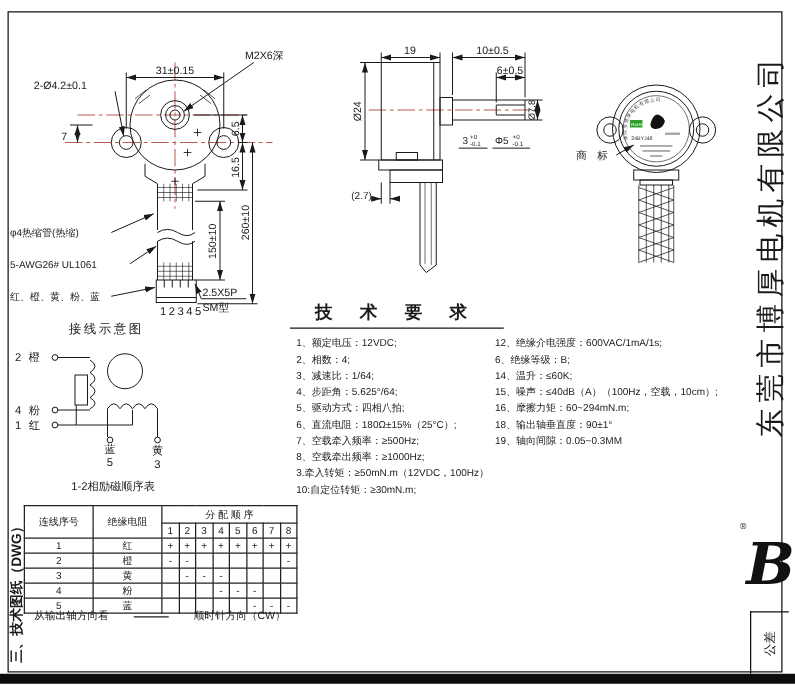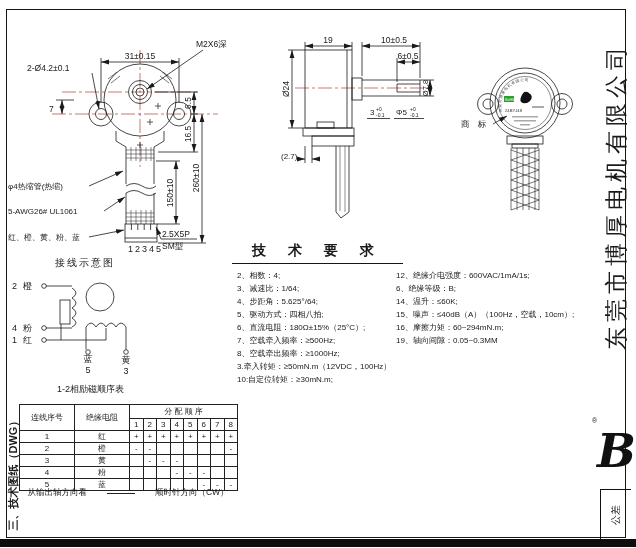--- a/index.html
+++ b/index.html
@@ -285,36 +285,38 @@
       <text x="597" y="467" font-size="46" font-weight="bold" font-style="italic" font-family="DejaVu Serif, Liberation Serif, serif" fill="#111" stroke="none">B</text>
     </g>
   </svg>
 
   <div class="tech">
     <div class="tech-title-wrap">
       <span class="tech-title">技 术 要 求</span>
     </div>
     <div class="tech-cols">
       <div class="tech-col left">
+        <div>1、额定电压：12VDC;</div>
         <div>2、相数：4;</div>
         <div>3、减速比：1/64;</div>
         <div>4、步距角：5.625°/64;</div>
         <div>5、驱动方式：四相八拍;</div>
         <div>6、直流电阻：180Ω±15%（25°C）;</div>
         <div>7、空载牵入频率：≥500Hz;</div>
         <div>8、空载牵出频率：≥1000Hz;</div>
         <div>3.牵入转矩：≥50mN.m（12VDC，100Hz）</div>
         <div>10:自定位转矩：≥30mN.m;</div>
       </div>
       <div class="tech-col right">
         <div>12、绝缘介电强度：600VAC/1mA/1s;</div>
         <div>6、绝缘等级：B;</div>
         <div>14、温升：≤60K;</div>
         <div>15、噪声：≤40dB（A）（100Hz，空载，10cm）;</div>
         <div>16、摩擦力矩：60~294mN.m;</div>
+        <div>18、输出轴垂直度：90±1°</div>
         <div>19、轴向间隙：0.05~0.3MM</div>
       </div>
     </div>
   </div>
 
   <table class="seq-table">
     <colgroup>
       <col style="width:55px">
         <col style="width:55px">
       <col style="width:13.5px">

